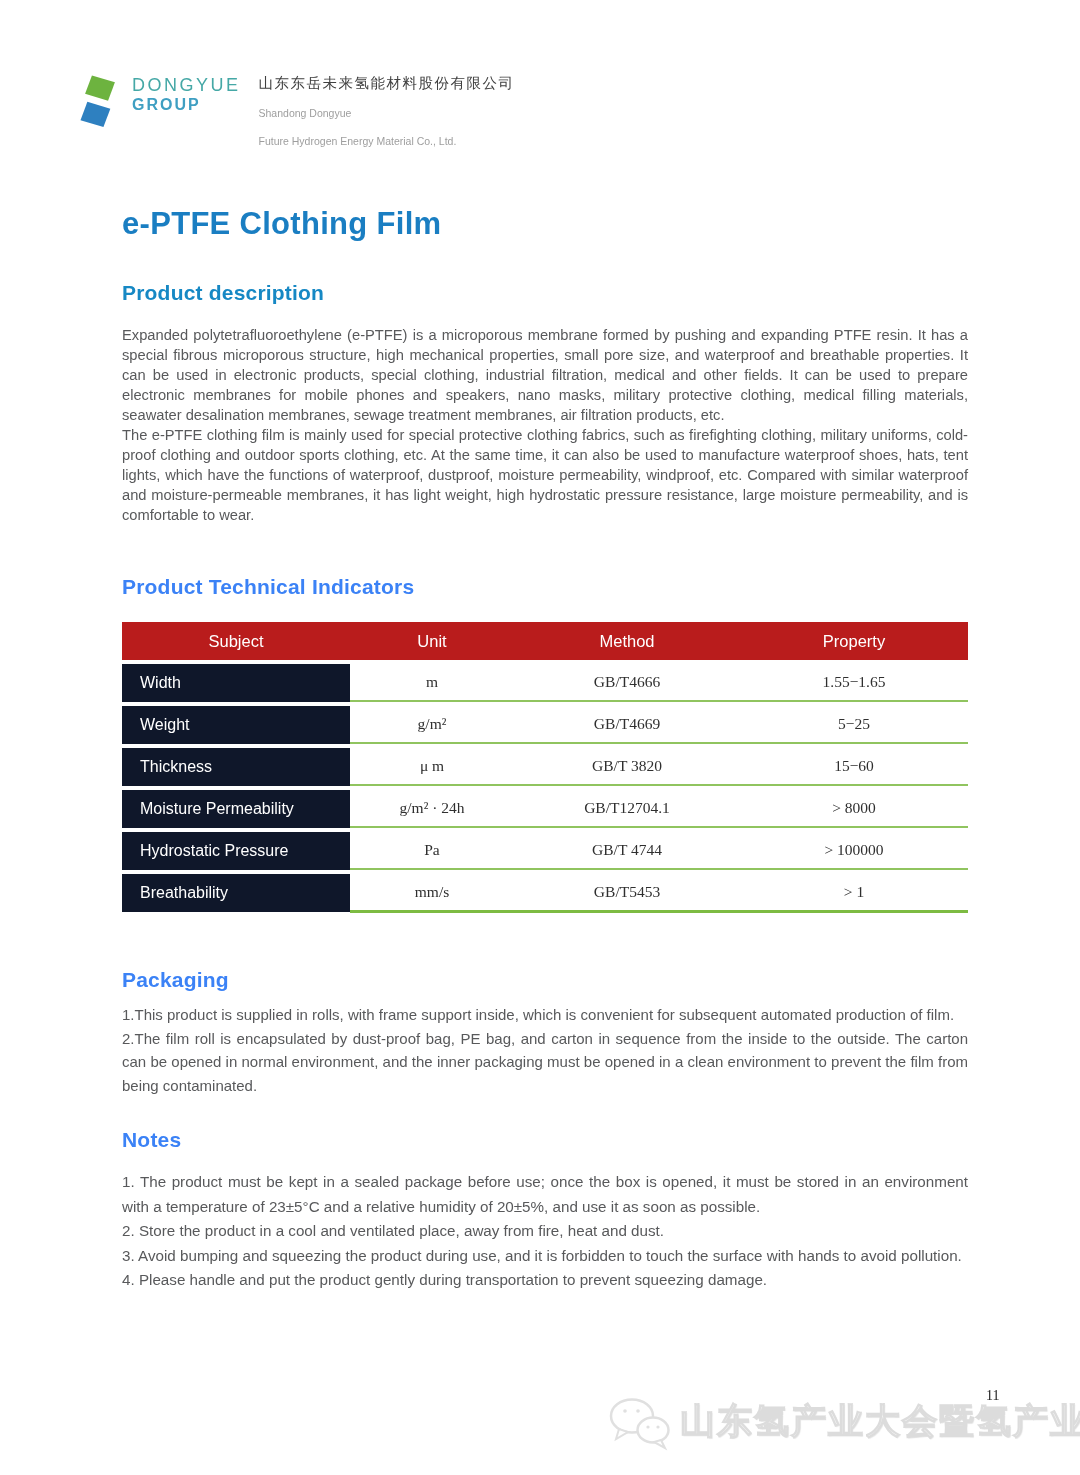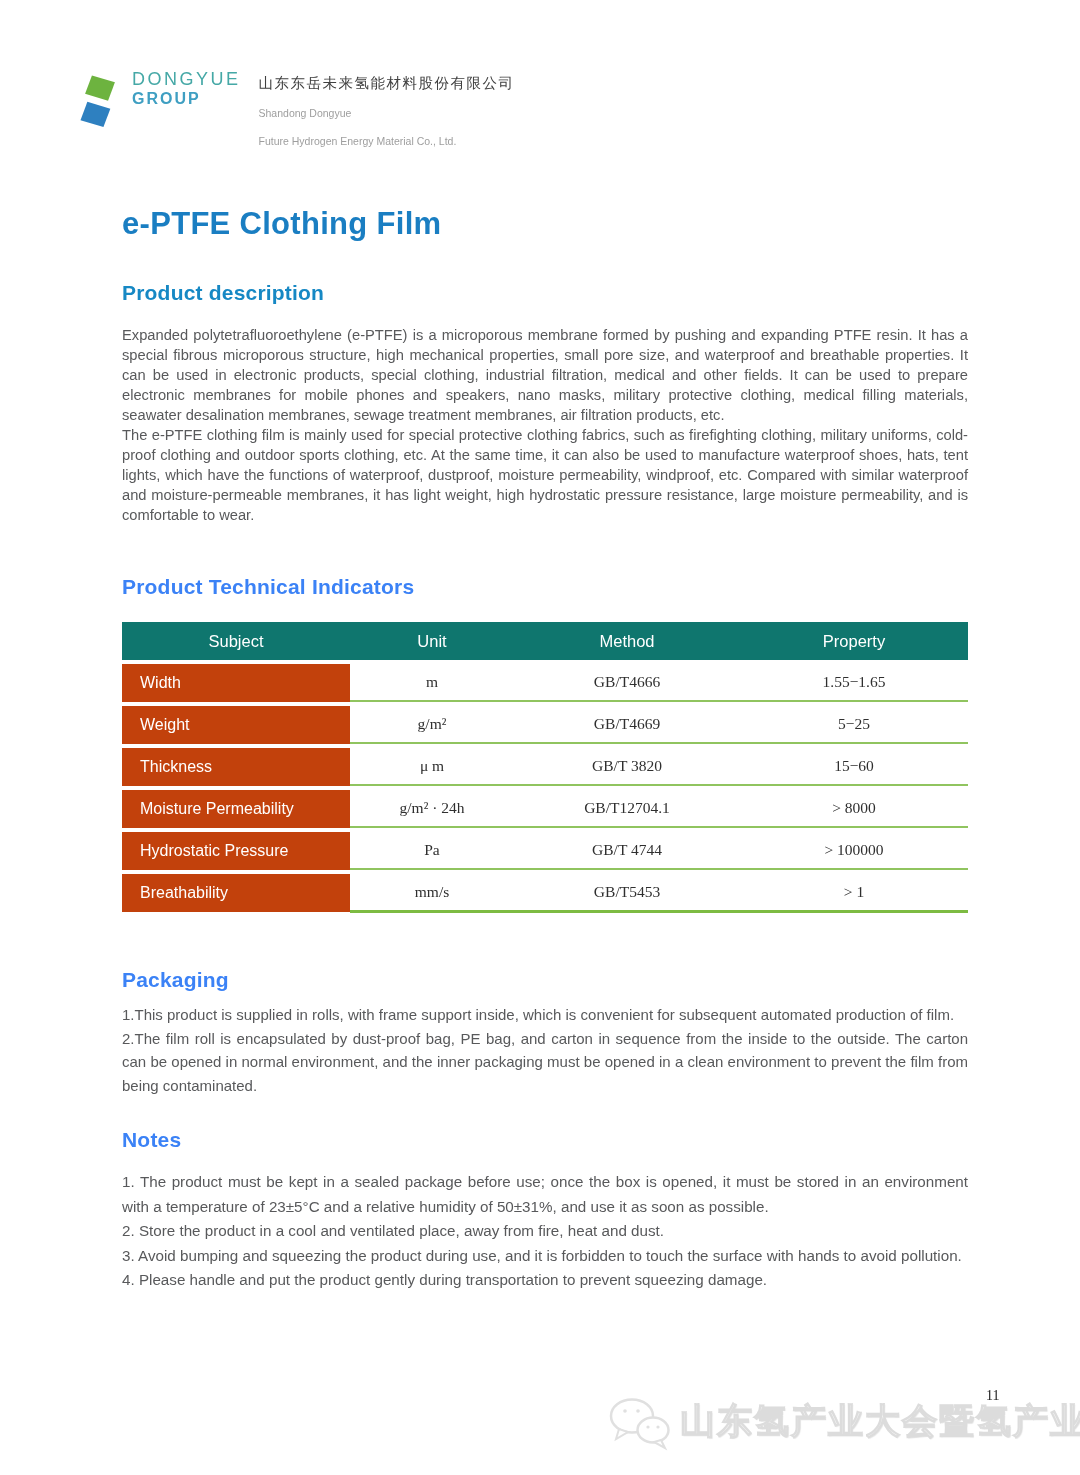--- a/index.html
+++ b/index.html
@@ -7,21 +7,21 @@
     position:relative;
     width:1080px;height:1475px;
     background:#ffffff;
     font-family:"Liberation Sans", sans-serif;
     overflow:hidden;
   }
 
   
   .logo-block{position:absolute;left:80px;top:70px;display:flex;align-items:flex-start;}
   .logo-mark{width:40px;height:62px;margin-top:2px;}
-  .brand-text{margin-left:12px;line-height:1;}
+  .brand-text{margin-left:12px;margin-top:6px;line-height:1;}
   .brand-line1{font-size:18px;letter-spacing:2.5px;color:#45a8a6;font-weight:500;}
   .brand-line2{font-size:16px;letter-spacing:2px;color:#3f9fc2;font-weight:700;margin-top:3px;}
   .company-text{margin-left:18px;margin-top:4px;}
   .company-cn{font-size:14.5px;color:#404040;letter-spacing:1.5px;}
   .company-en{font-size:10.5px;color:#9e9e9e;line-height:13.5px;margin-top:14px;}
 
   
   .doc-title{
     position:absolute;left:122px;top:206px;margin:0;
     font-size:31px;font-weight:bold;color:#1a7ec2;letter-spacing:0.3px;
@@ -36,27 +36,27 @@
     margin:0;text-align:justify;
     font-size:14.7px;line-height:20px;color:#58595b;
   }
   .sec-desc p:first-of-type{margin-top:20px;}
 
   
   .sec-table{position:absolute;left:122px;top:575px;width:846px;}
   .tech-table{margin-top:23px;width:846px;}
   .t-header{
     display:grid;grid-template-columns:228px 164px 226px 228px;
-    height:38px;background:#0f766e;color:#ffffff;
+    height:38px;background:#b91c1c;color:#ffffff;
     align-items:center;text-align:center;font-size:16.5px;
   }
   .t-row{position:relative;height:42px;}
   .cell-subject{
     position:absolute;left:0;top:4px;width:228px;height:38px;
-    background:#c2410c;color:#ffffff;font-size:16px;
+    background:#0f172a;color:#ffffff;font-size:16px;
     line-height:38px;padding-left:18px;box-sizing:border-box;
   }
   .row-right{
     position:absolute;left:228px;top:4px;width:618px;height:36px;
     display:grid;grid-template-columns:164px 226px 228px;
     align-items:center;text-align:center;
     font-family:"Liberation Serif", serif;font-size:15.5px;color:#2f2f2f;
     border-bottom:2px solid #90c45f;box-sizing:content-box;
   }
   .t-row.last .row-right{border-bottom:3px solid #7dbb42;}
@@ -182,21 +182,21 @@
     <h2 class="sec-heading h-cyan">Packaging</h2>
     <div class="items">
       <p>1.This product is supplied in rolls, with frame support inside, which is convenient for subsequent automated production of film.</p>
       <p>2.The film roll is encapsulated by dust-proof bag, PE bag, and carton in sequence from the inside to the outside. The carton can be opened in normal environment, and the inner packaging must be opened in a clean environment to prevent the film from being contaminated.</p>
     </div>
   </section>
 
   <section class="sec-notes">
     <h2 class="sec-heading h-cyan">Notes</h2>
     <div class="items">
-      <p>1. The product must be kept in a sealed package before use; once the box is opened, it must be stored in an environment with a temperature of 23±5°C and a relative humidity of 50±31%, and use it as soon as possible.</p>
+      <p>1. The product must be kept in a sealed package before use; once the box is opened, it must be stored in an environment with a temperature of 23±5°C and a relative humidity of 20±5%, and use it as soon as possible.</p>
       <p>2. Store the product in a cool and ventilated place, away from fire, heat and dust.</p>
       <p>3. Avoid bumping and squeezing the product during use, and it is forbidden to touch the surface with hands to avoid pollution.</p>
       <p>4. Please handle and put the product gently during transportation to prevent squeezing damage.</p>
     </div>
   </section>
 
   <div class="footer">
     <svg class="wm-icon" width="66" height="56" viewBox="0 0 66 56" aria-hidden="true">
       <ellipse cx="24" cy="20" rx="21" ry="16.5" fill="#ffffff" stroke="#e0e0e0" stroke-width="2.5"></ellipse>
       <polygon points="11,33 8,43 20,36" fill="#ffffff" stroke="#e0e0e0" stroke-width="2"></polygon>

